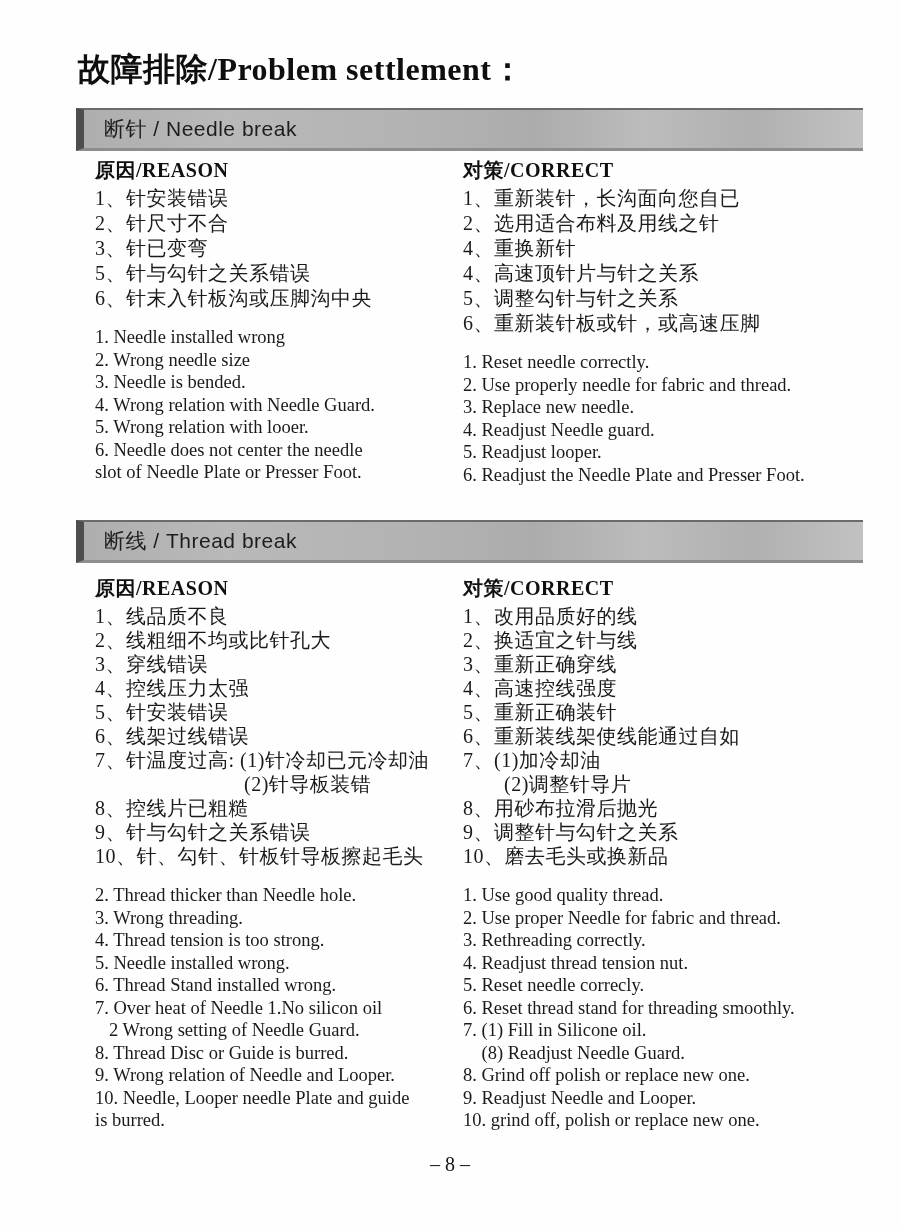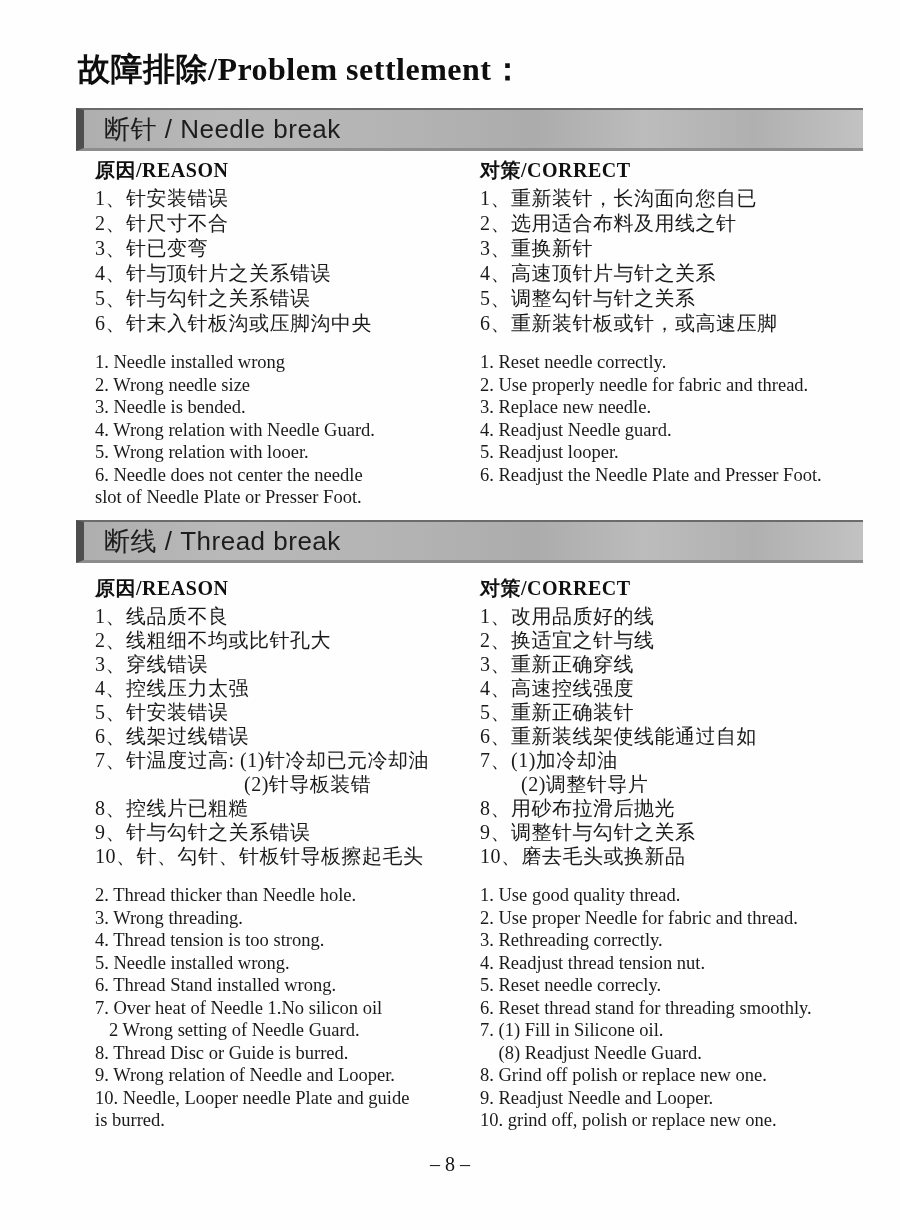--- a/index.html
+++ b/index.html
@@ -25,28 +25,28 @@
     border-bottom:3px solid #8d8d8d;
     border-left:8px solid #4e4e4e;
     display:flex; align-items:center;
     box-sizing:content-box;
   }
   .bar-1 { top:108px; }
   .bar-2 { top:520px; }
   .section-bar .bar-label {
     padding-left:20px;
     font-family:"Liberation Sans","DejaVu Sans",sans-serif;
-    font-size:26px; color:#1d1d1d; letter-spacing:0.5px;
+    font-size:21px; color:#1d1d1d; letter-spacing:0.5px;
   }
   .columns { position:absolute; }
   .cols-1 { top:158px; }
   .cols-2 { top:576px; }
   .col { position:absolute; top:0; }
   .col-left  { left:95px;  width:372px; }
-  .col-right { left:480px; width:400px; }
+  .col-right { left:463px; width:400px; }
   .col-heading {
     font-size:20px; font-weight:bold; line-height:25px;
     margin-bottom:3px; color:#101010; letter-spacing:0.5px;
   }
   .line { white-space:pre; color:#1a1a1a; }
   .zh-list .line { font-size:20px; line-height:25px; letter-spacing:0.5px; }
   .cols-2 .zh-list .line { line-height:24px; }
   .en-list { margin-top:15px; }
   .cols-2 .en-list { margin-top:16px; }
   .en-list .line { font-size:18.5px; line-height:22.5px; }
@@ -66,40 +66,39 @@
     <span class="bar-label">断针 / Needle break</span>
   </div>
 
   <div class="columns cols-1">
     <div class="col col-left">
       <div class="col-heading">原因/REASON</div>
       <div class="zh-list">
           <div class="line">1、针安装错误</div>
           <div class="line">2、针尺寸不合</div>
           <div class="line">3、针已变弯</div>
-          <div class="line">4、针与顶针片之关系错误</div>
           <div class="line">5、针与勾针之关系错误</div>
           <div class="line">6、针末入针板沟或压脚沟中央</div>
         </div>
       <div class="en-list">
           <div class="line">1. Needle installed wrong</div>
           <div class="line">2. Wrong needle size</div>
           <div class="line">3. Needle is bended.</div>
           <div class="line">4. Wrong relation with Needle Guard.</div>
           <div class="line">5. Wrong relation with looer.</div>
           <div class="line">6. Needle does not center the needle</div>
           <div class="line">slot of Needle Plate or Presser Foot.</div>
         </div>
     </div>
     <div class="col col-right">
       <div class="col-heading">对策/CORRECT</div>
       <div class="zh-list">
           <div class="line">1、重新装针，长沟面向您自已</div>
           <div class="line">2、选用适合布料及用线之针</div>
-          <div class="line">3、重换新针</div>
+          <div class="line">4、重换新针</div>
           <div class="line">4、高速顶针片与针之关系</div>
           <div class="line">5、调整勾针与针之关系</div>
           <div class="line">6、重新装针板或针，或高速压脚</div>
         </div>
       <div class="en-list">
           <div class="line">1. Reset needle correctly.</div>
           <div class="line">2. Use properly needle for fabric and thread.</div>
           <div class="line">3. Replace new needle.</div>
           <div class="line">4. Readjust Needle guard.</div>
           <div class="line">5. Readjust looper.</div>

